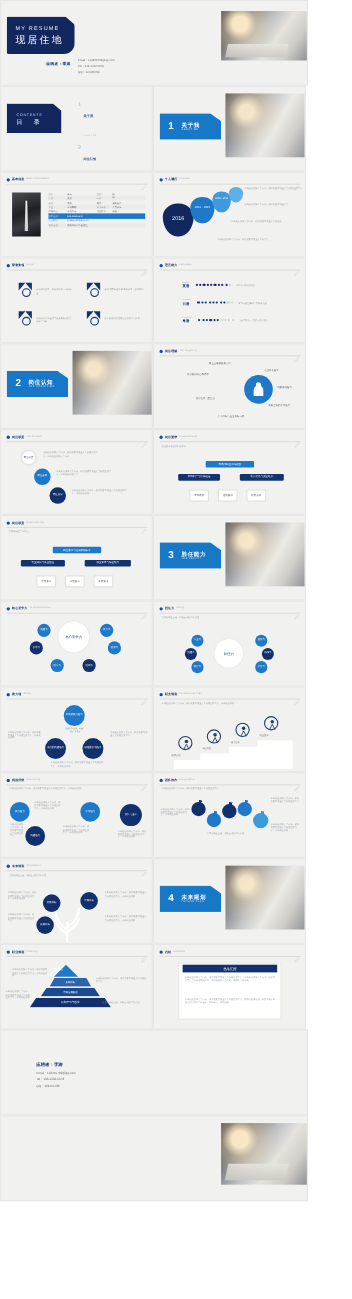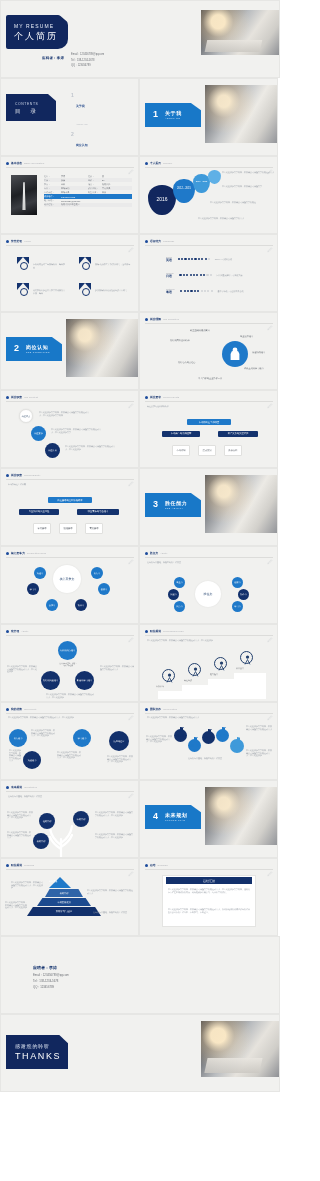--- a/index.html
+++ b/index.html
@@ -116,21 +116,21 @@
 </style>
 </head>
 <body>
 
 <div class="deck">
 
   <div class="slide full cover">
     <div class="cover-photo"></div>
     <div class="cover-tag">
       <div class="en">MY RESUME</div>
-      <div class="cn">个人简历</div>
+      <div class="cn">现居住地</div>
     </div>
     <div class="cover-name">应聘者：李涛</div>
     <div class="cover-contacts">
       <div>Email：123456789@qq.com</div>
       <div>Tel：138-1234-5678</div>
       <div>QQ：123456789</div>
     </div>
   </div>
 
   <div class="slide">
@@ -669,19 +669,15 @@
     <div class="footer-name">应聘者：李涛</div>
     <div class="footer-contacts">
       <div>Email：123456789@qq.com</div>
       <div>Tel：138-1234-5678</div>
       <div>QQ：123456789</div>
     </div>
   </div>
 
   <div class="slide full">
     <div class="cover-photo" style="top:6px;height:56px;"></div>
-    <div class="thanks-tag">
-      <div class="cn">感谢您的聆听</div>
-      <div class="en">THANKS</div>
-    </div>
   </div>
 
 </div>
 
 </body></html>

